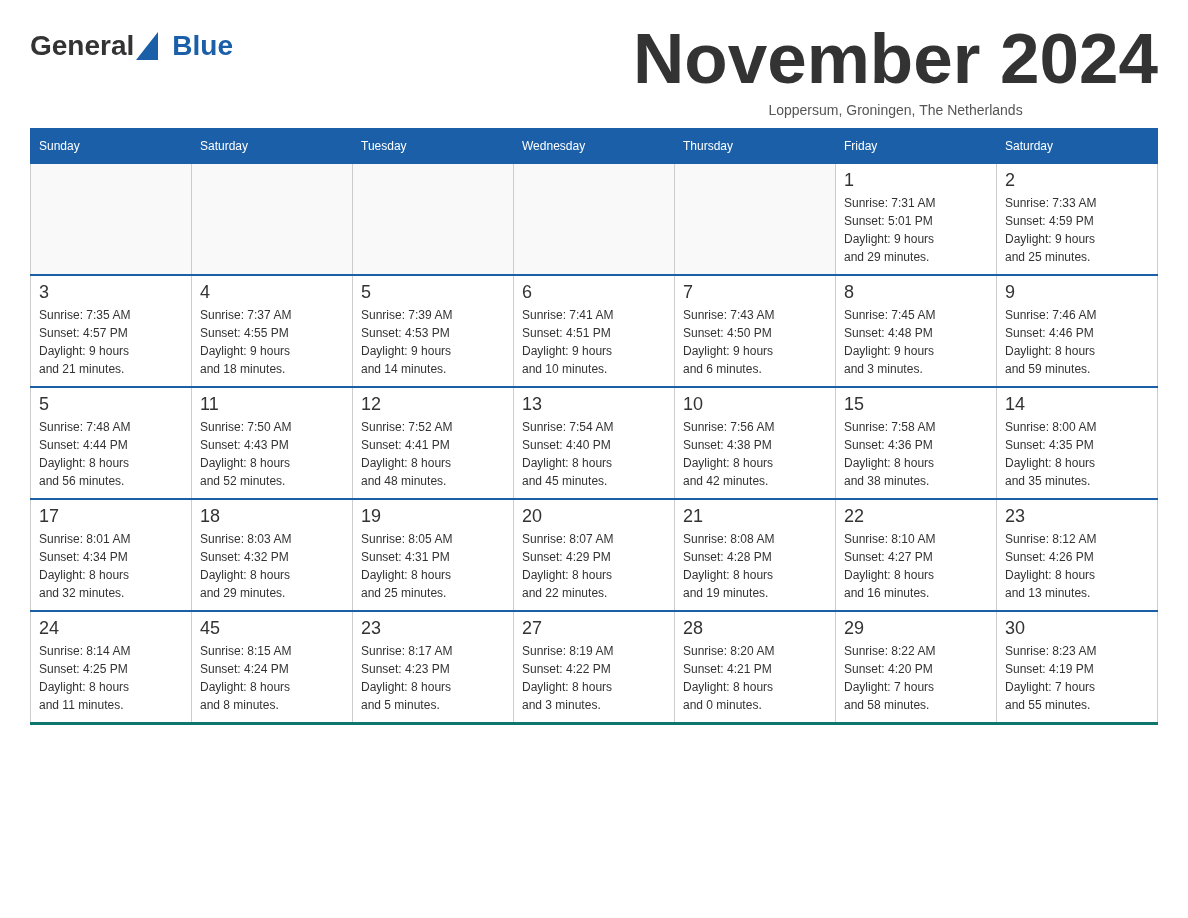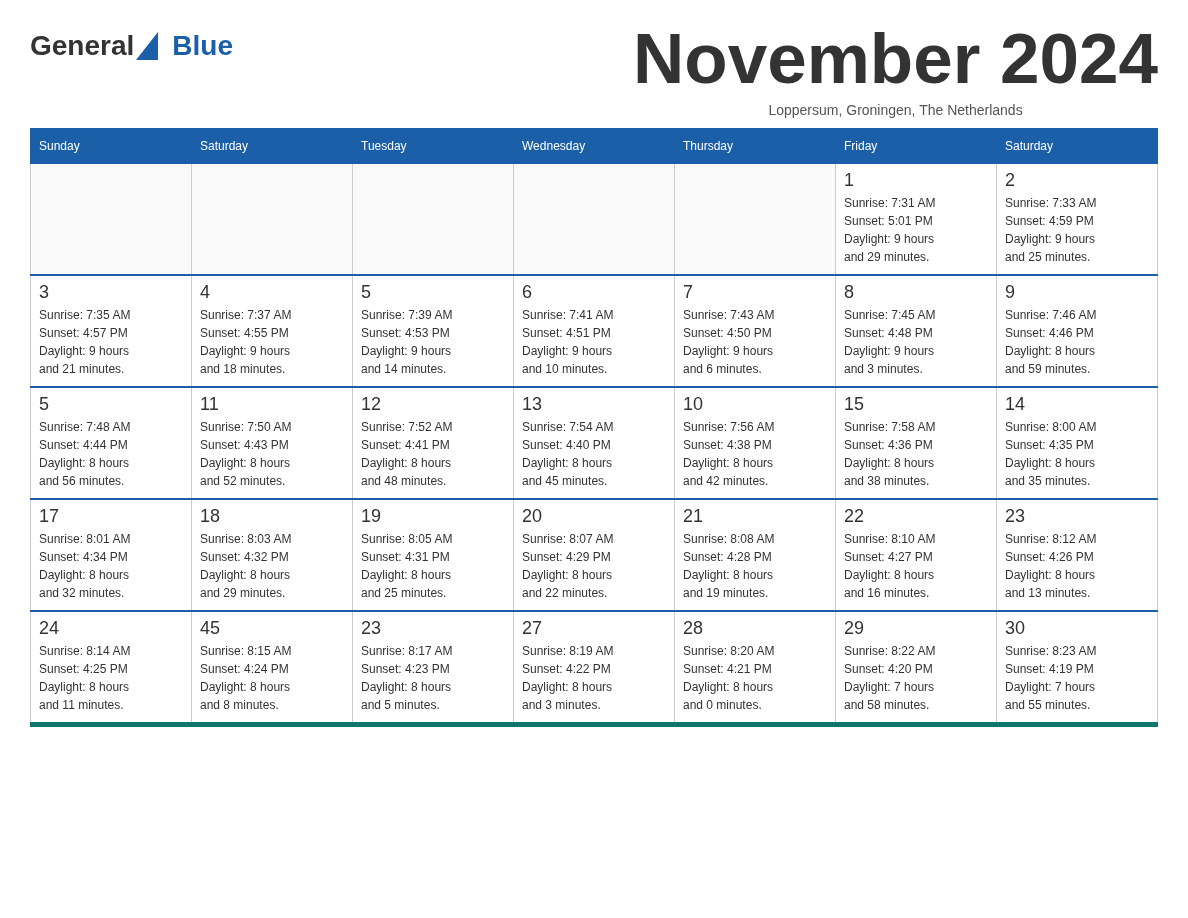--- a/index.html
+++ b/index.html
@@ -55,21 +55,21 @@
       vertical-align: top;
       padding: 6px 8px 8px 8px;
       border: 1px solid #ccc;
       border-bottom: 2px solid #1a5fa8;
       font-size: 12.5px;
       color: #333;
       width: 14.28%;
       min-height: 90px;
     }
     .calendar tbody tr:last-child td {
-      border-bottom: 5px solid #0f766e;
+      border-bottom: 3px solid #0f766e;
       border-radius: 16px;
     }
     .day-num {
       font-size: 18px;
       color: #333;
       font-weight: normal;
       display: block;
       margin-bottom: 3px;
     }
     .day-info {

